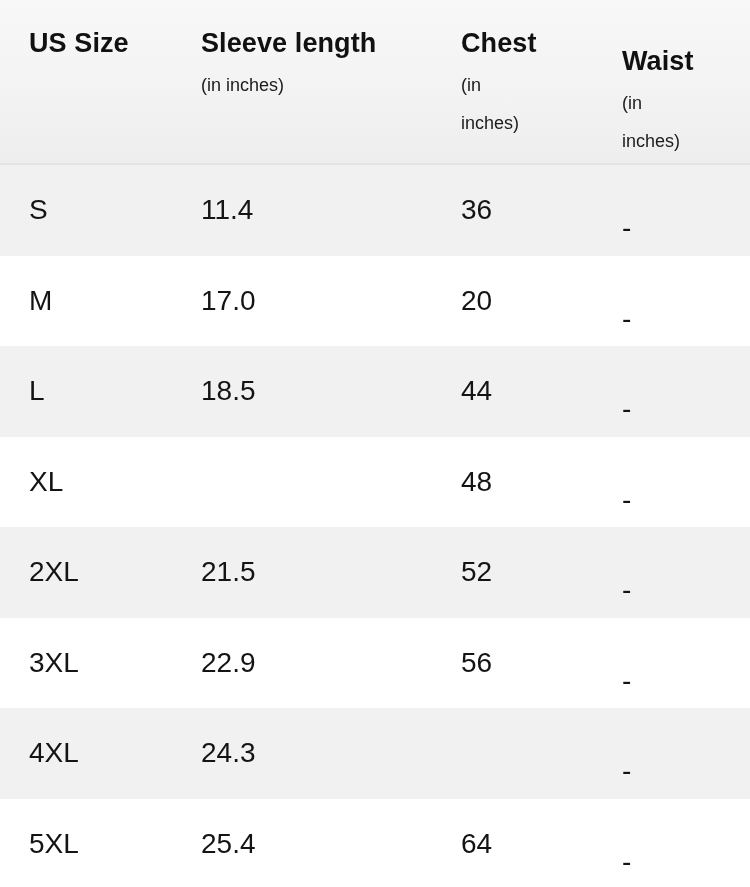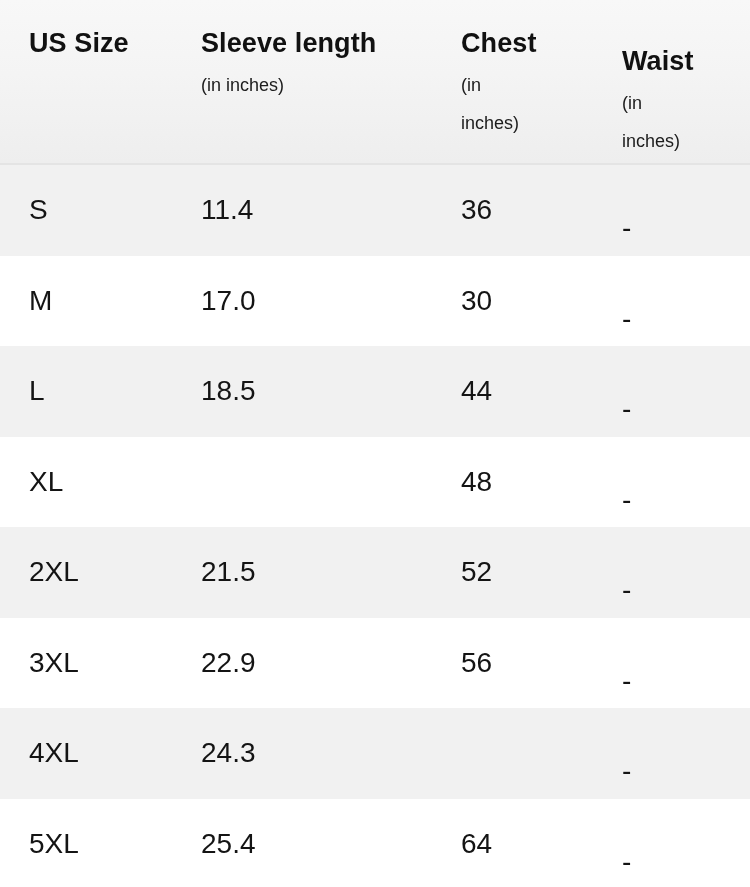--- a/index.html
+++ b/index.html
@@ -139,21 +139,21 @@
   <div class="chart-body" id="chart-body">
       <div class="data-row alt">
         <div class="data-cell col-0">S</div>
         <div class="data-cell col-1">11.4</div>
         <div class="data-cell col-2">36</div>
         <div class="data-cell col-3 dash">-</div>
       </div>
       <div class="data-row">
         <div class="data-cell col-0">M</div>
         <div class="data-cell col-1">17.0</div>
-        <div class="data-cell col-2">30</div>
+        <div class="data-cell col-2">20</div>
         <div class="data-cell col-3 dash">-</div>
       </div>
       <div class="data-row alt">
         <div class="data-cell col-0">L</div>
         <div class="data-cell col-1">18.5</div>
         <div class="data-cell col-2">44</div>
         <div class="data-cell col-3 dash">-</div>
       </div>
       <div class="data-row">
         <div class="data-cell col-0">XL</div>

